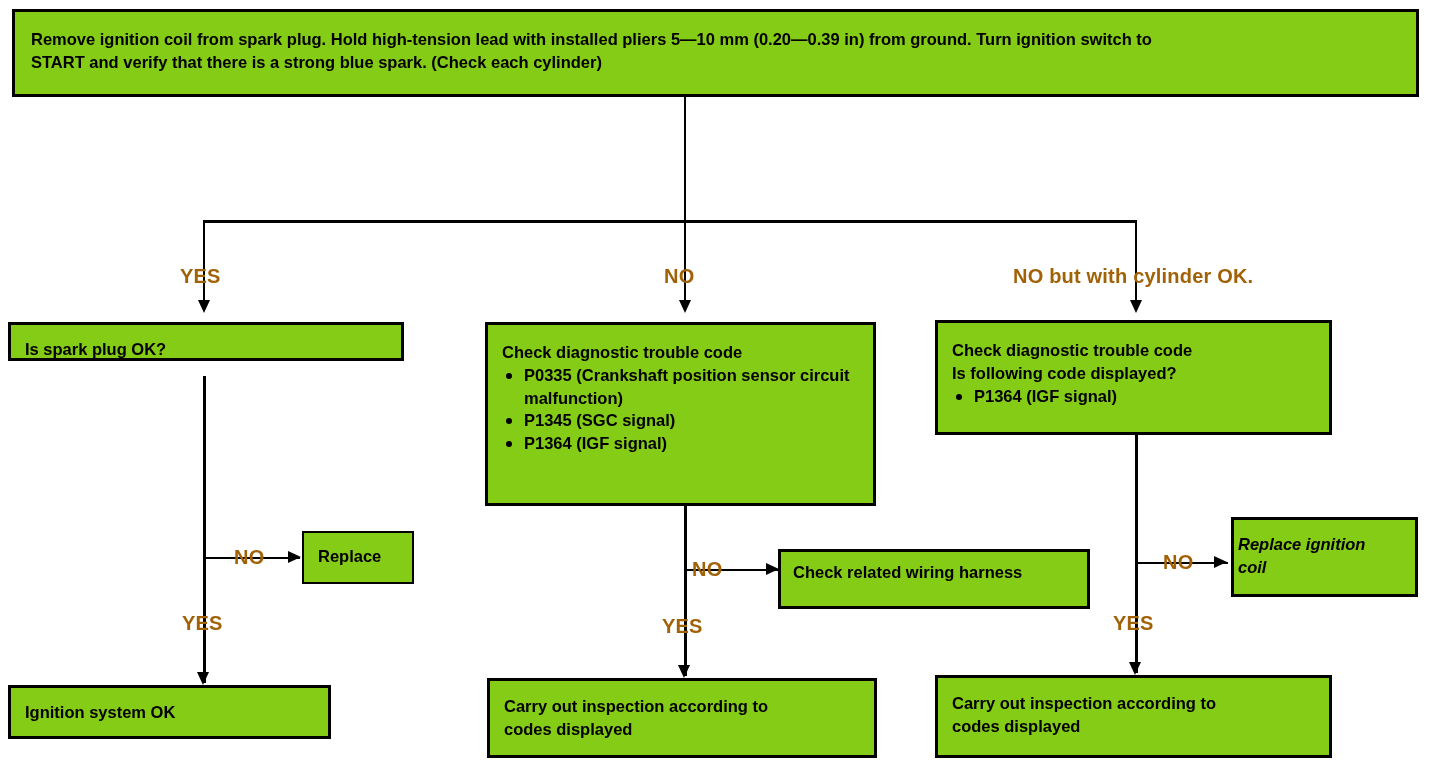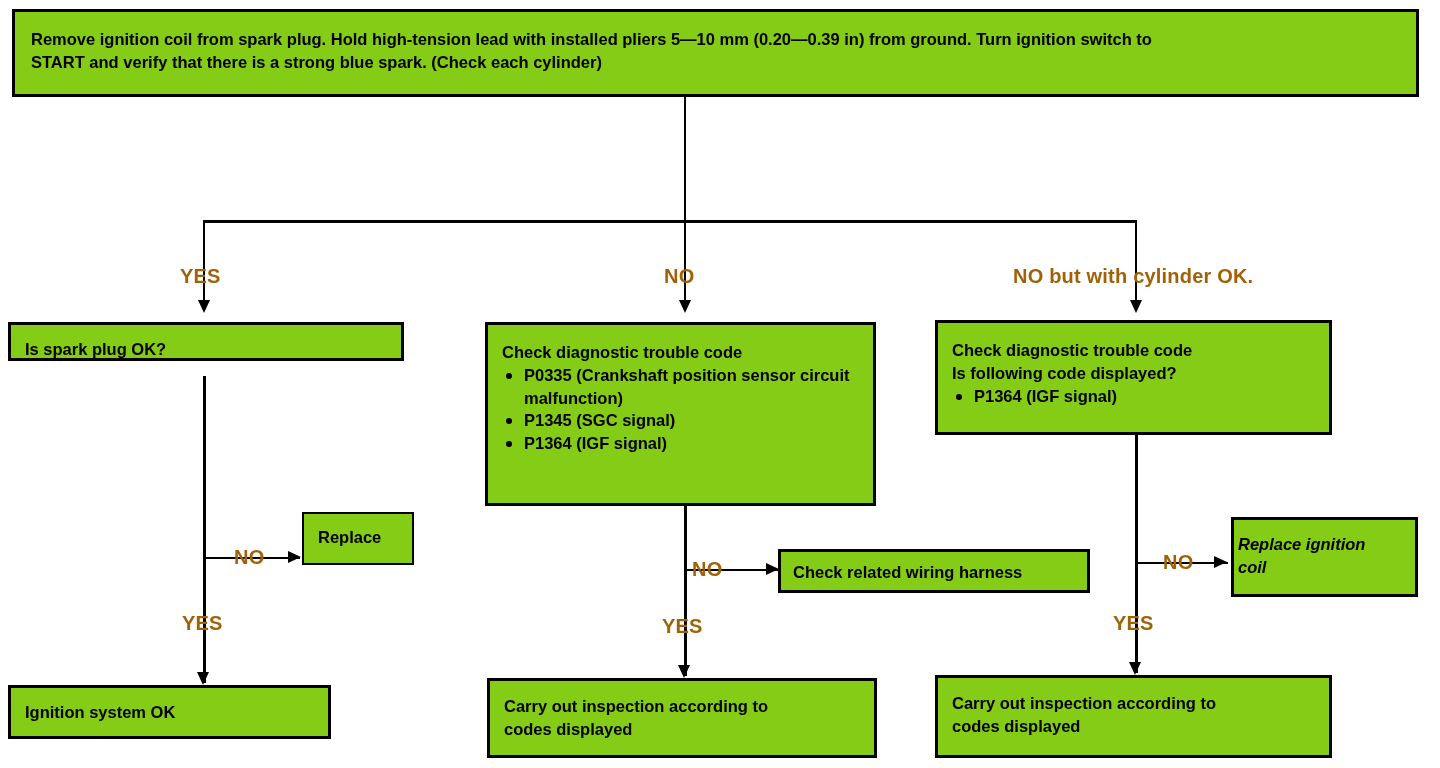--- a/index.html
+++ b/index.html
@@ -126,21 +126,21 @@
     <span class="line">Is spark plug OK?</span>
   </div>
 
   <div class="vline thick" style="left:203px; top:376px; height:307px;"></div>
   <div class="arrow-down" style="left:197px; top:672px;"></div>
 
   <div class="hline" style="left:204px; top:557px; width:96px;"></div>
   <div class="arrow-right" style="left:288px; top:551px;"></div>
   <div class="lbl" style="left:234px; top:546px;">NO</div>
 
-  <div class="box" style="left:302px; top:512px; width:112px; height:53px; padding:12px 14px;">
+  <div class="box" style="left:302px; top:531px; width:112px; height:53px; padding:12px 14px;">
     <span class="line">Replace</span>
   </div>
 
   <div class="lbl" style="left:182px; top:612px;">YES</div>
 
   <div class="box thick" style="left:8px; top:685px; width:323px; height:54px; padding:13px 14px;">
     <span class="line">Ignition system OK</span>
   </div>
 
   <div class="box thick" style="left:485px; top:322px; width:391px; height:184px; padding:16px 14px;">
@@ -152,21 +152,21 @@
     </ul>
   </div>
 
   <div class="vline thick" style="left:684px; top:506px; height:170px;"></div>
   <div class="arrow-down" style="left:678px; top:665px;"></div>
 
   <div class="hline" style="left:685px; top:569px; width:96px;"></div>
   <div class="arrow-right" style="left:766px; top:563px;"></div>
   <div class="lbl" style="left:692px; top:558px;">NO</div>
 
-  <div class="box thick" style="left:778px; top:549px; width:312px; height:44px; padding:9px 12px;">
+  <div class="box thick" style="left:778px; top:549px; width:312px; height:60px; padding:9px 12px;">
     <span class="line">Check related wiring harness</span>
   </div>
 
   <div class="lbl" style="left:662px; top:615px;">YES</div>
 
   <div class="box thick" style="left:487px; top:678px; width:390px; height:80px; padding:14px 14px;">
     <span class="line wrap">Carry out inspection according to</span>
     <span class="line wrap">codes displayed</span>
   </div>
 

